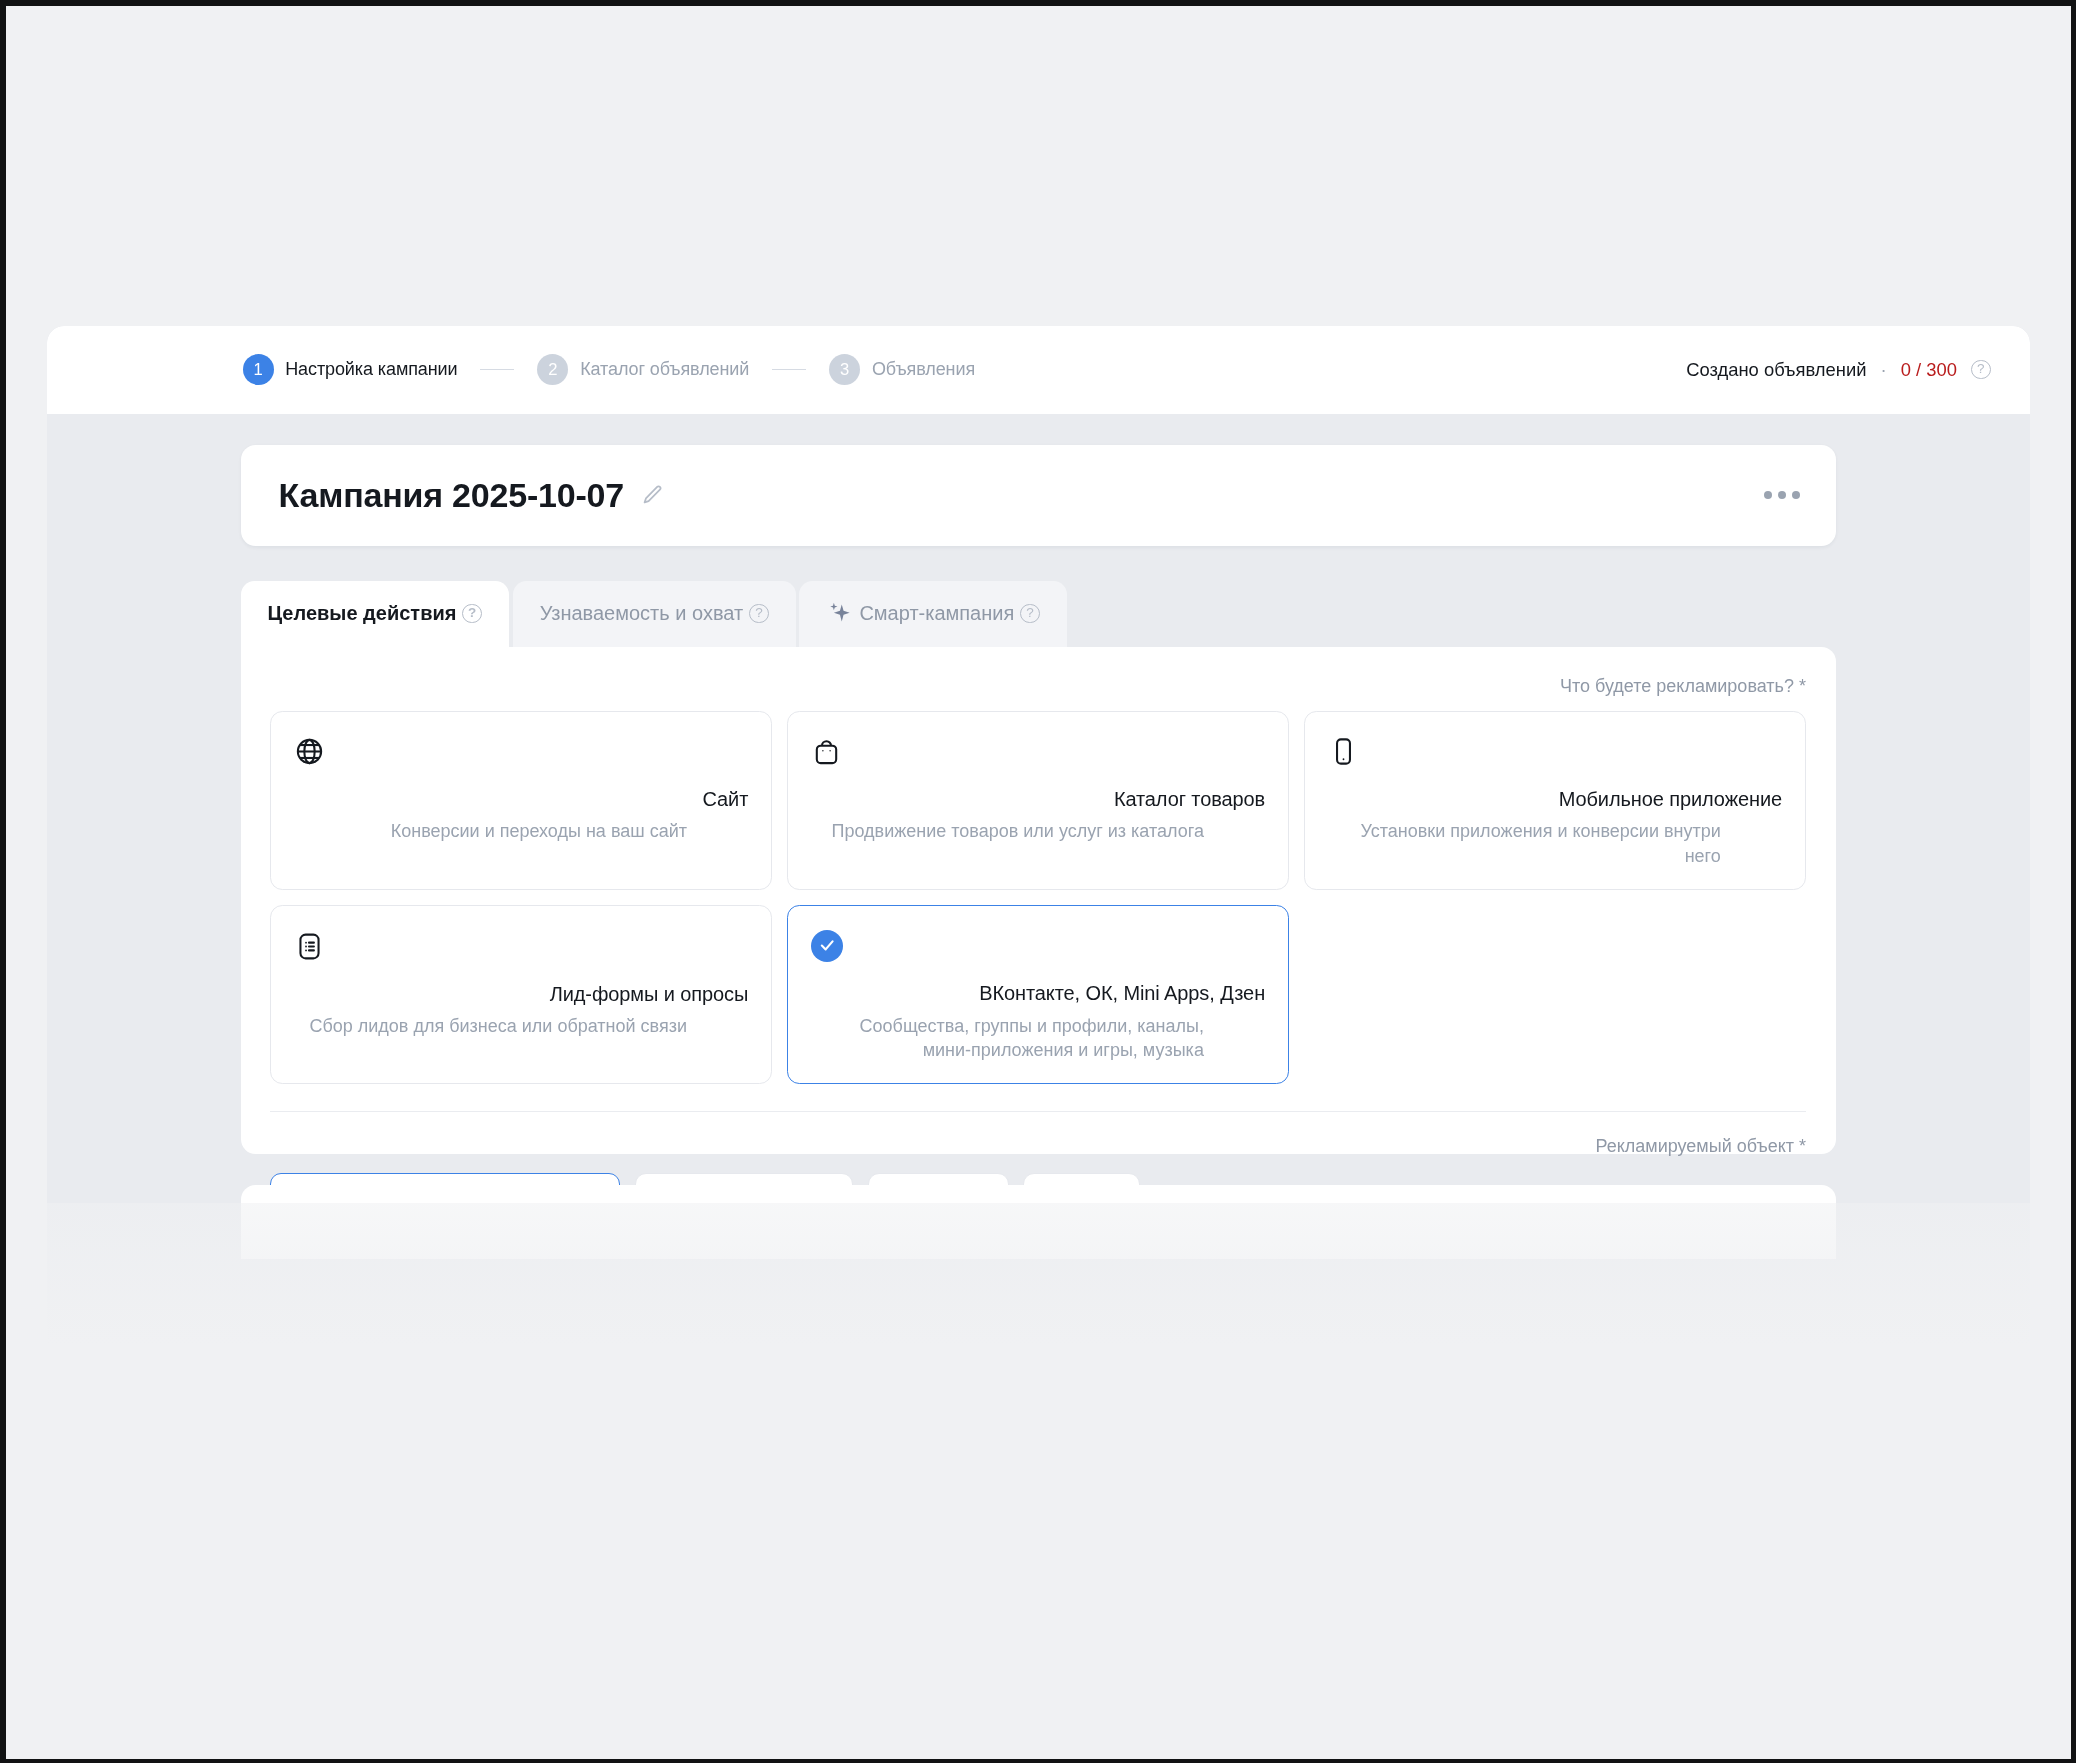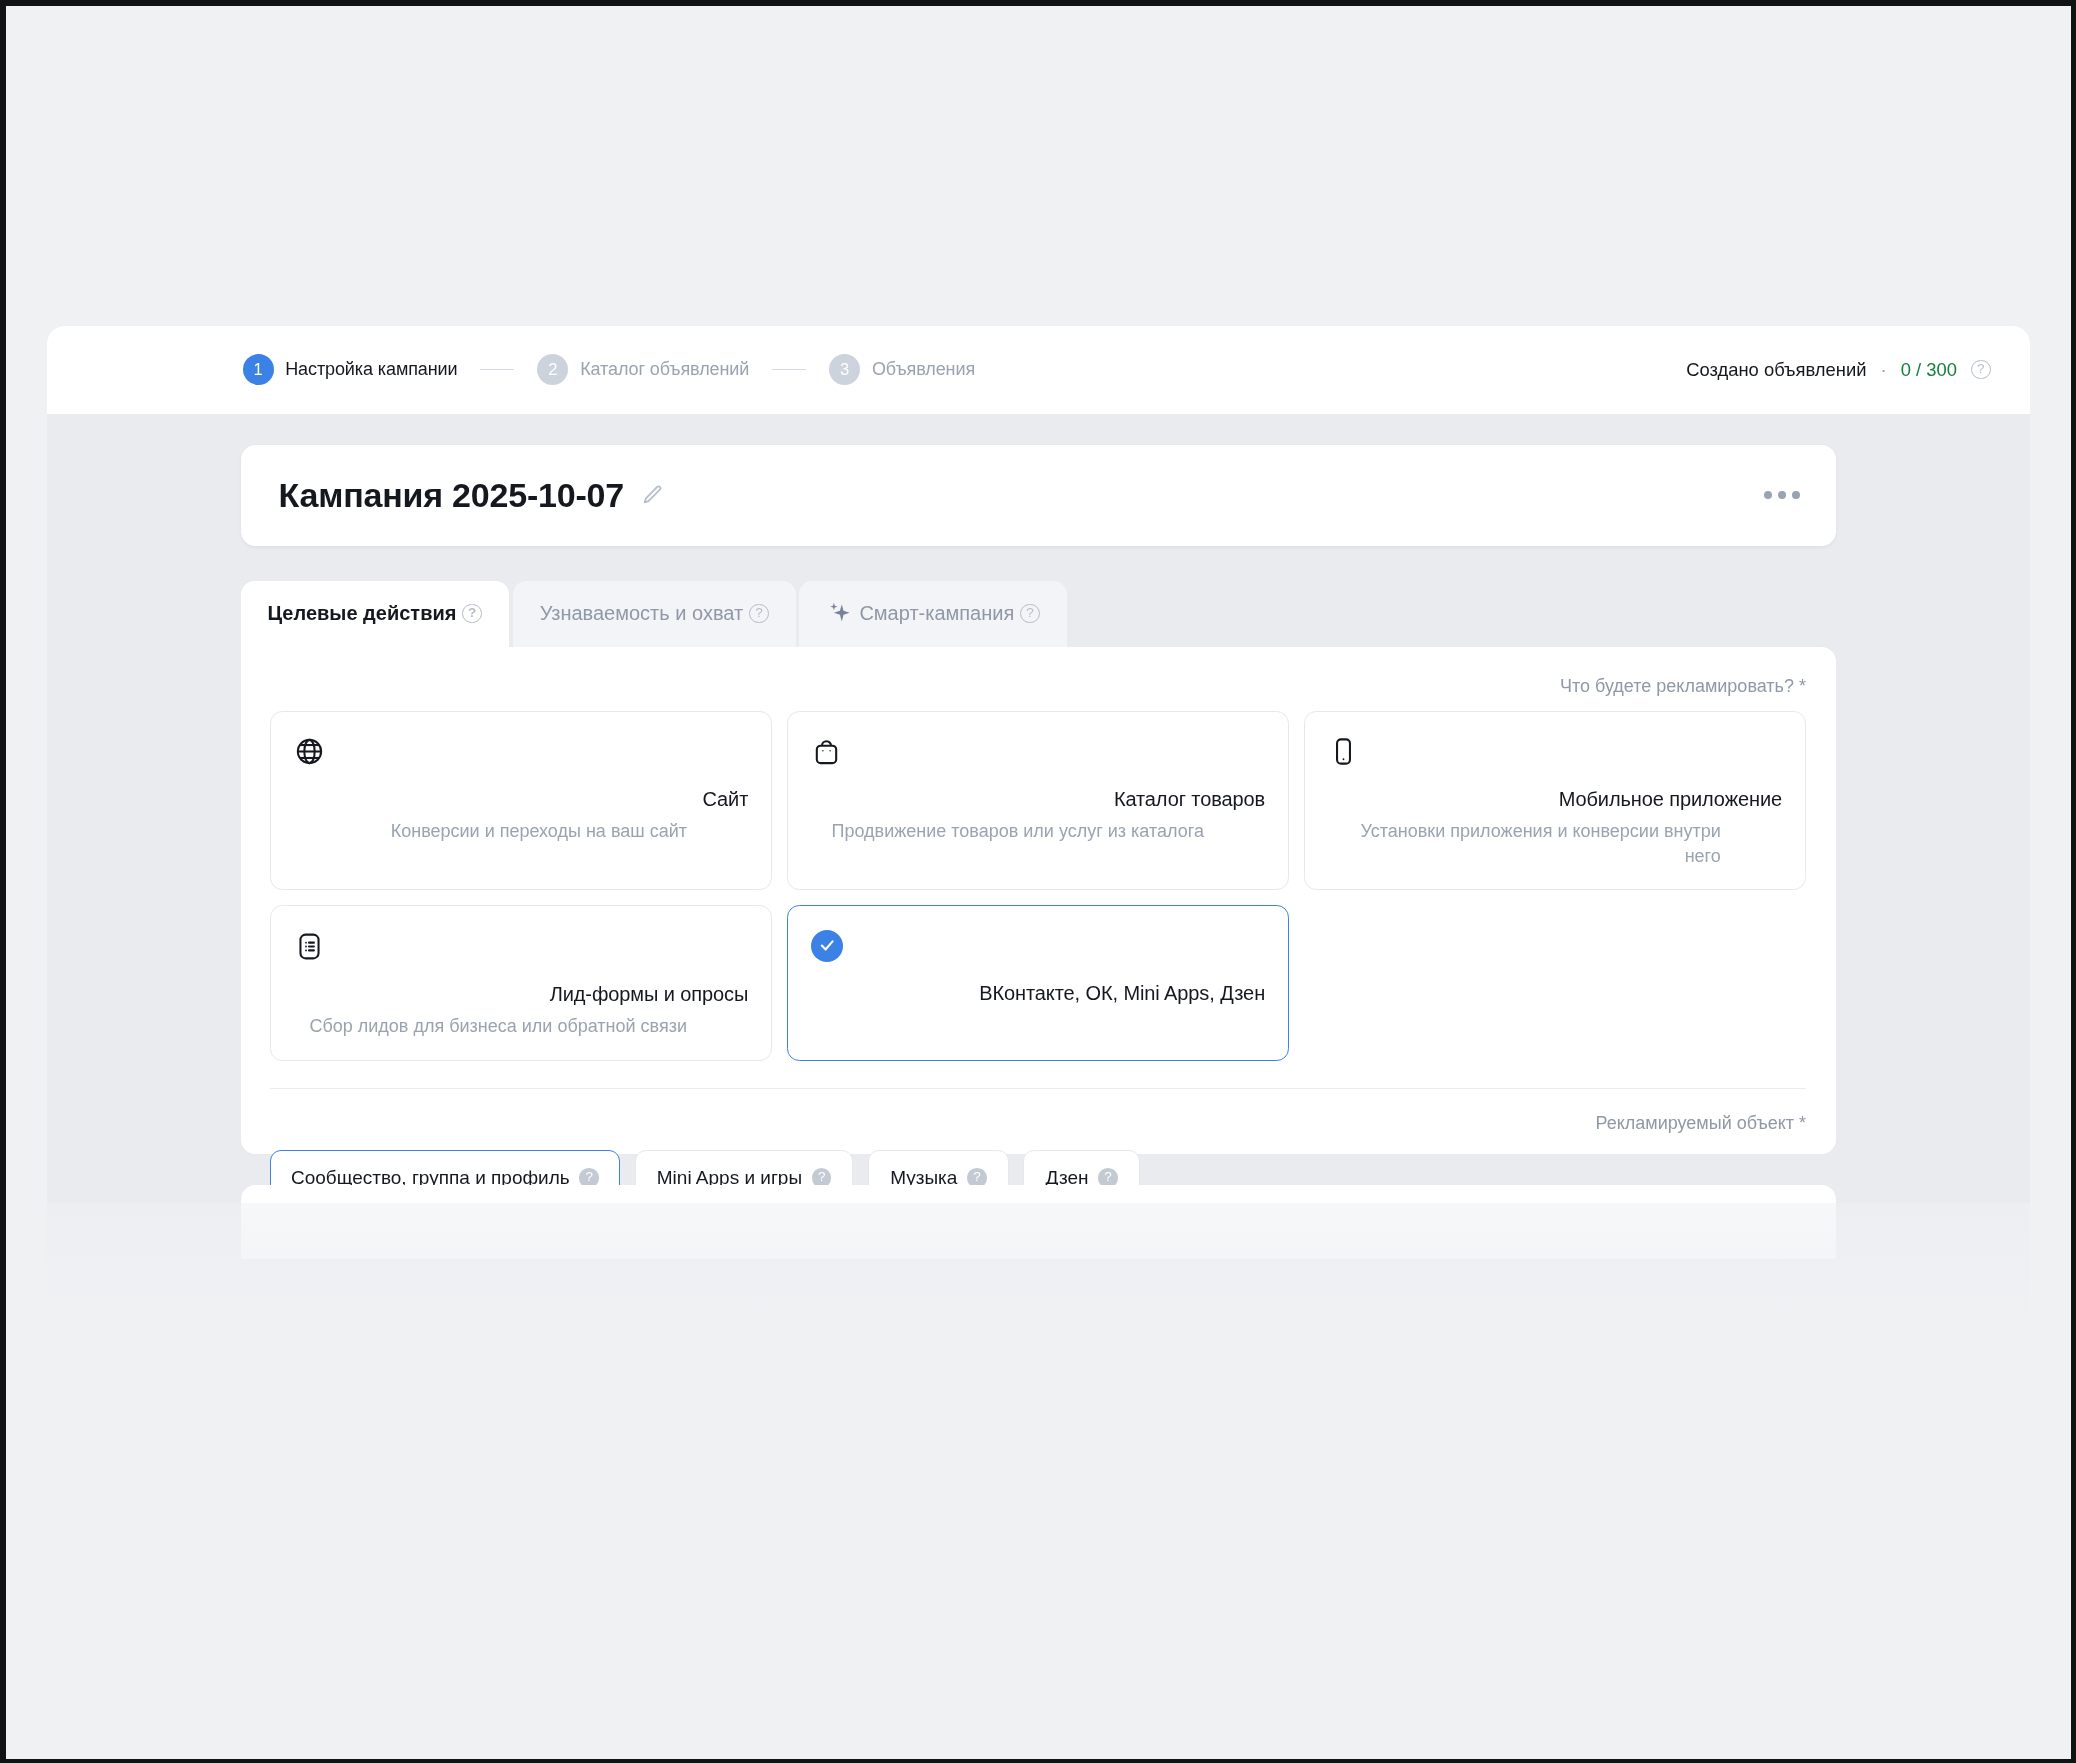--- a/index.html
+++ b/index.html
@@ -89,21 +89,21 @@
   .header-right {
     margin-left: auto;
     display: flex;
     align-items: center;
     gap: 14px;
     font-size: 18.4px;
     white-space: nowrap;
   }
   .hr-label { color: #15191f; }
   .hr-dot { color: #9aa3b0; }
-  .hr-count { color: #15803d; }
+  .hr-count { color: #b91c1c; }
 
   
   .qmark {
     display: inline-flex;
     align-items: center;
     justify-content: center;
     border-radius: 50%;
     flex: 0 0 auto;
     box-sizing: border-box;
   }
@@ -449,20 +449,21 @@
 
           <div class="opt-card selected">
             <div class="opt-icon">
               <span class="check-badge">
                 <svg width="18.4" height="18.4" viewBox="0 0 24 24" fill="none" stroke="#ffffff" stroke-width="2.8" stroke-linecap="round" stroke-linejoin="round">
                   <polyline points="5,12.5 10,17.5 19,7"></polyline>
                 </svg>
               </span>
             </div>
             <div class="opt-title">ВКонтакте, ОК, Mini Apps, Дзен</div>
+            <div class="opt-desc">Сообщества, группы и профили, каналы, мини-приложения и игры, музыка</div>
           </div>
 
         </div>
 
         <div class="divider"></div>
 
         <div class="sub-label">Рекламируемый объект *</div>
 
         <div class="chips">
           <div class="chip selected">

